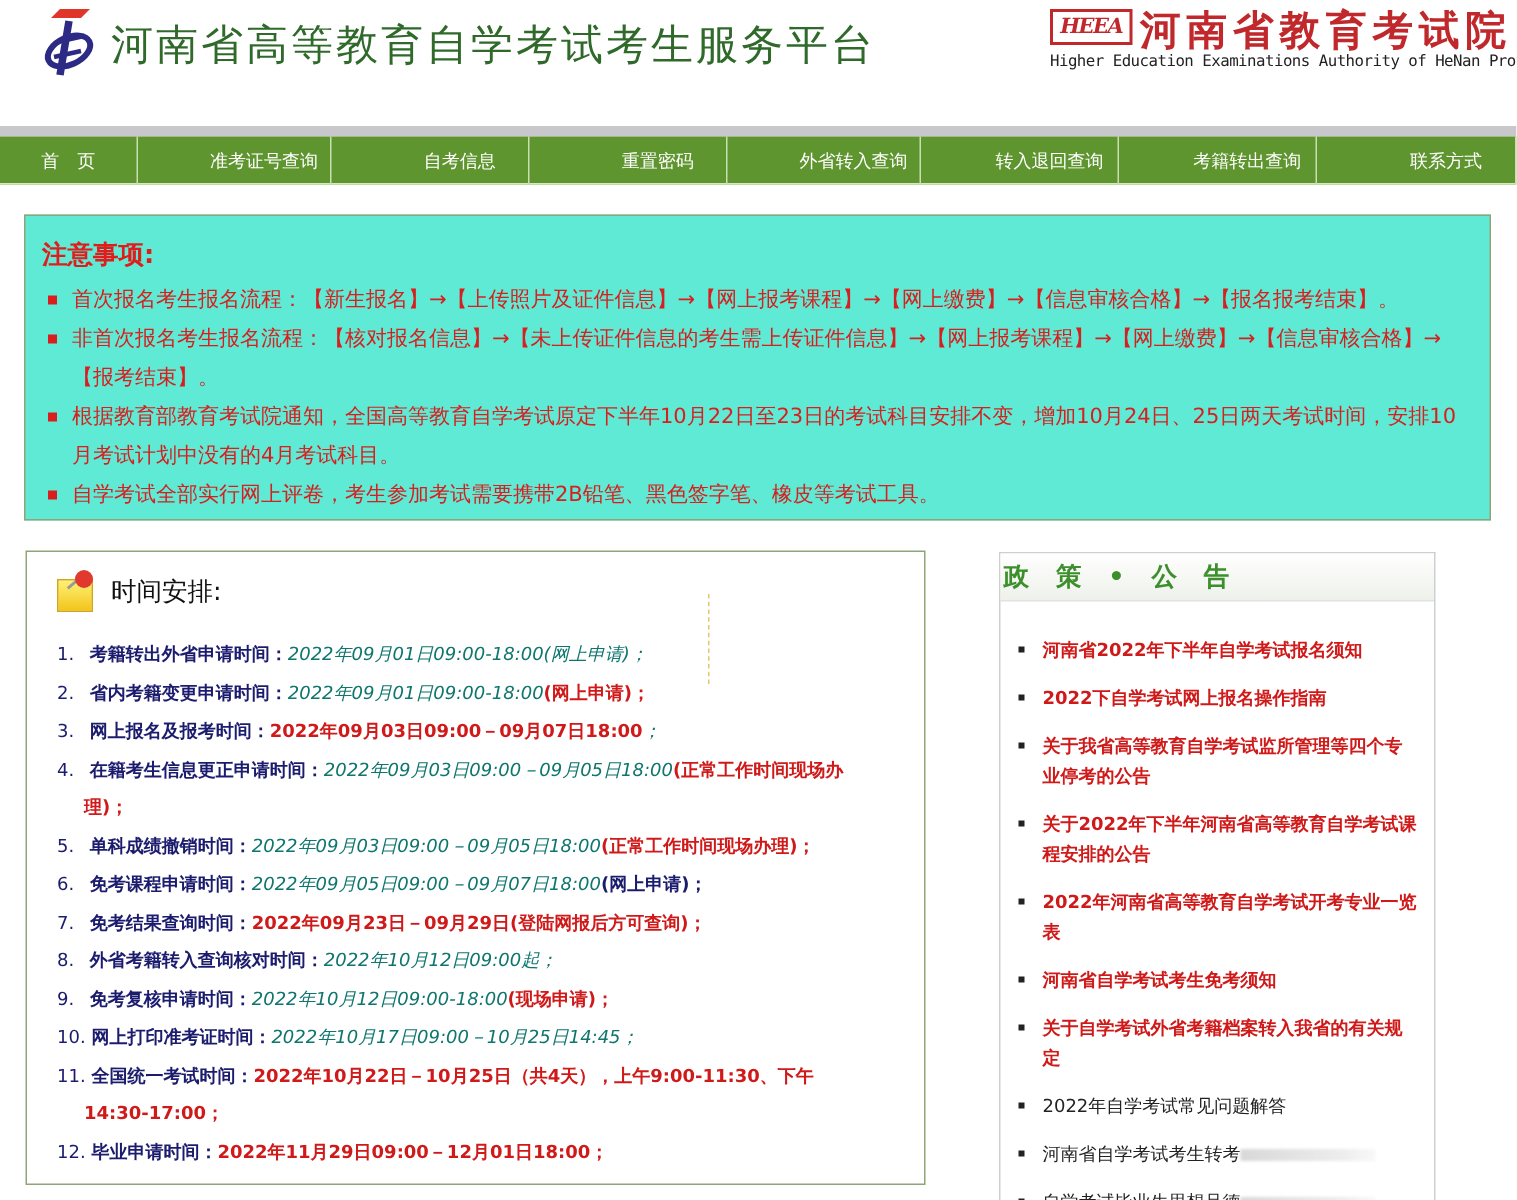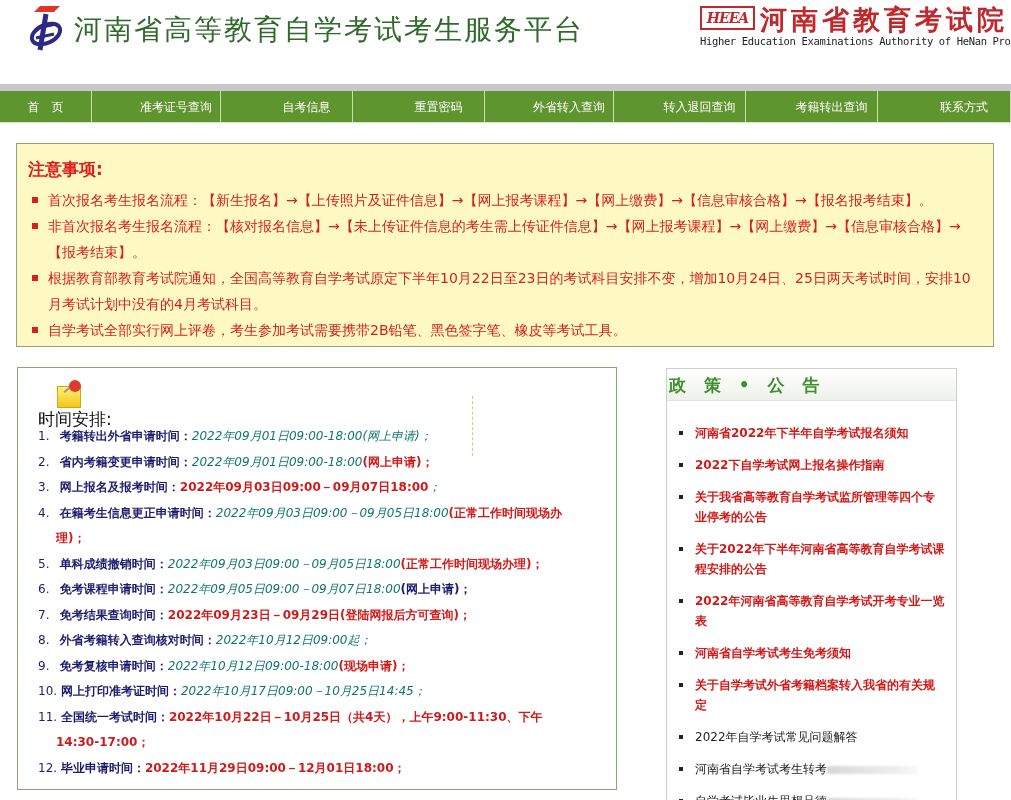--- a/index.html
+++ b/index.html
@@ -13,29 +13,29 @@
   .heea-badge { position: absolute; left: 700px; top: 6px; width: 55px; height: 24px; border: 2px solid #c0282c; color: #c0282c; font-size: 14px; font-weight: bold; font-style: italic; text-align: center; line-height: 20px; letter-spacing: -1px; font-family: "DejaVu Serif", serif; }
   .heea-name { position: absolute; left: 760px; top: 2px; font-size: 27px; color: #c0282c; font-weight: bold; letter-spacing: 4px; white-space: nowrap; }
   .heea-en { position: absolute; left: 700px; top: 35px; font-size: 10.5px; color: #222; font-family: "DejaVu Sans Mono", monospace; white-space: nowrap; letter-spacing: -0.35px; }
 
   
   .nav-top-band { position: absolute; left: 0; top: 84px; width: 1011px; height: 7px; background: #c8c8cc; }
   .nav { position: absolute; left: 0; top: 91px; width: 1011px; height: 32px; background: #5f952f; display: flex; border-bottom: 1px solid #d8e8c0; gap: 40px; }
   .nav-item { height: 32px; line-height: 32px; color: #fff; font-size: 12px; text-align: center; border-right: 1px solid #c9dfb0; cursor: pointer; white-space: nowrap; }
 
   
-  .notice { position: absolute; left: 16px; top: 143px; width: 978px; height: 204px; border: 1px solid #8ea57a; background: #fef9c3; padding: 14px 10px 0 11px; }
+  .notice { position: absolute; left: 16px; top: 143px; width: 978px; height: 204px; border: 1px solid #8ea57a; background: #5eead4; padding: 14px 10px 0 11px; }
   .notice-title { font-size: 17px; color: #e01d1d; font-weight: bold; margin-bottom: 6px; }
   .notice-list { list-style: none; }
   .notice-item { position: relative; padding-left: 20px; font-size: 14px; color: #d81e1e; line-height: 26px; }
   .notice-item::before { content: ""; position: absolute; left: 4px; top: 10px; width: 6px; height: 6px; background: #d81e1e; }
 
   
   .schedule { position: absolute; left: 17px; top: 367px; width: 600px; height: 423px; border: 1px solid #8ea57a; background: #fff; }
-  .sched-head { position: absolute; left: 20px; top: 12px; display: flex; align-items: center; flex-direction: column; }
+  .sched-head { position: absolute; left: 20px; top: 12px; display: flex; align-items: center; }
   .note-icon { width: 28px; height: 28px; position: relative; margin-right: 8px; }
   .note-icon .pad { position: absolute; left: 0; top: 6px; width: 24px; height: 22px; background: linear-gradient(#fff176, #f2c51a); border: 1px solid #d4a514; }
   .note-icon .pin { position: absolute; left: 12px; top: 0; width: 12px; height: 12px; border-radius: 50%; background: #e03a2e; }
   .note-icon .needle { position: absolute; left: 6px; top: 8px; width: 10px; height: 2px; background: #999; transform: rotate(-40deg); }
   .sched-title { font-size: 17px; color: #111; }
   .dashed-vline { position: absolute; left: 454px; top: 28px; width: 0; height: 60px; border-left: 1px dashed #e8c46a; }
   .sched-list { position: absolute; left: 20px; top: 56px; width: 570px; list-style: none; }
   .sched-item { font-size: 12px; line-height: 25.5px; font-family: "DejaVu Sans", sans-serif; }
   .sched-item .num { color: #1c1c6e; display: inline-block; min-width: 18px; }
   .sched-item .lbl { color: #1c1c6e; font-weight: bold; }

